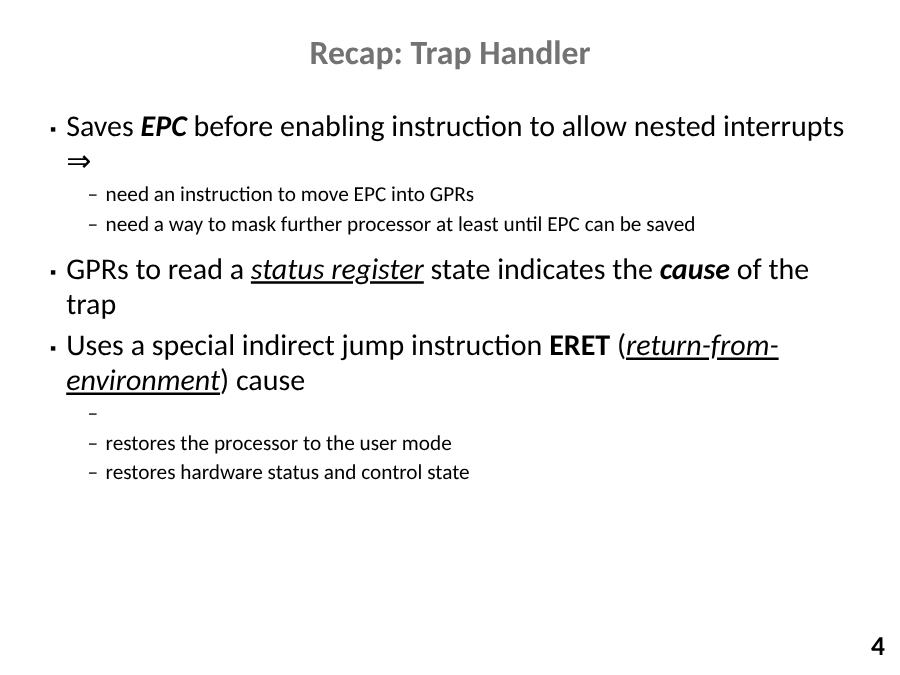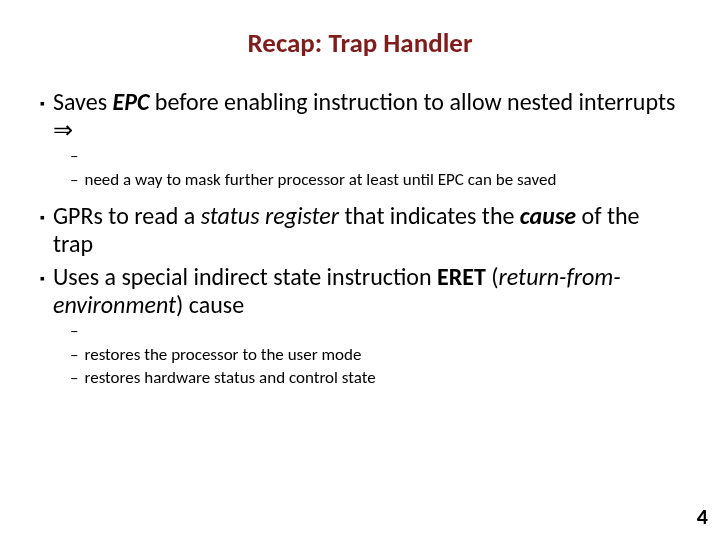--- a/index.html
+++ b/index.html
@@ -19,21 +19,21 @@
     box-sizing: border-box;
   }
   .title {
     position: absolute;
     top: 26px;
     left: 0;
     width: 720px;
     text-align: center;
     font-size: 27px;
     font-weight: 700;
-    color: #7f1d1d;
+    color: #737373;
   }
   .body {
     position: absolute;
     top: 82px;
     left: 40px;
     width: 640px;
   }
   .l1 {
     display: flex;
     align-items: flex-start;
@@ -54,21 +54,21 @@
     font-size: 17px;
     line-height: 1.2;
     margin-left: 30px;
     margin-top: 3px;
   }
   .l2 .marker {
     margin-right: 6px;
     flex: 0 0 auto;
   }
   .bi { font-weight: 700; font-style: italic; }
-  .it { font-style: italic; }
+  .it { font-style: italic; text-decoration: underline; }
   .b  { font-weight: 700; }
   .arrow { font-family: "Segoe UI Symbol", Arial, sans-serif; }
   .pagenum {
     position: absolute;
     right: 12px;
     bottom: 10px;
     font-size: 22px;
     font-weight: 700;
     color: #000;
   }
@@ -85,39 +85,40 @@
 
     <div class="l1">
       <span class="marker">▪</span>
       <span>
         <span>Saves </span><span class="bi">EPC</span><span> before enabling instruction to allow nested interrupts </span><span class="arrow">⇒</span>
       </span>
     </div>
 
     <div class="l2">
       <span class="marker">–</span>
+      <span>need an instruction to move EPC into GPRs</span>
     </div>
     <div class="l2">
       <span class="marker">–</span>
       <span>need a way to mask further processor at least until EPC can be saved</span>
     </div>
 
     <div class="gap"></div>
 
     <div class="l1">
       <span class="marker">▪</span>
       <span>
-        <span>GPRs to read a </span><span class="it">status register</span><span> that indicates the </span><span class="bi">cause</span><span> of the trap</span>
+        <span>GPRs to read a </span><span class="it">status register</span><span> state indicates the </span><span class="bi">cause</span><span> of the trap</span>
       </span>
     </div>
 
     <div class="l1">
       <span class="marker">▪</span>
       <span>
-        <span>Uses a special indirect state instruction </span><span class="b">ERET</span><span> (</span><span class="it">return-from-environment</span><span>) cause</span>
+        <span>Uses a special indirect jump instruction </span><span class="b">ERET</span><span> (</span><span class="it">return-from-environment</span><span>) cause</span>
       </span>
     </div>
 
     <div class="l2">
       <span class="marker">–</span>
     </div>
     <div class="l2">
       <span class="marker">–</span>
       <span>restores the processor to the user mode</span>
     </div>

